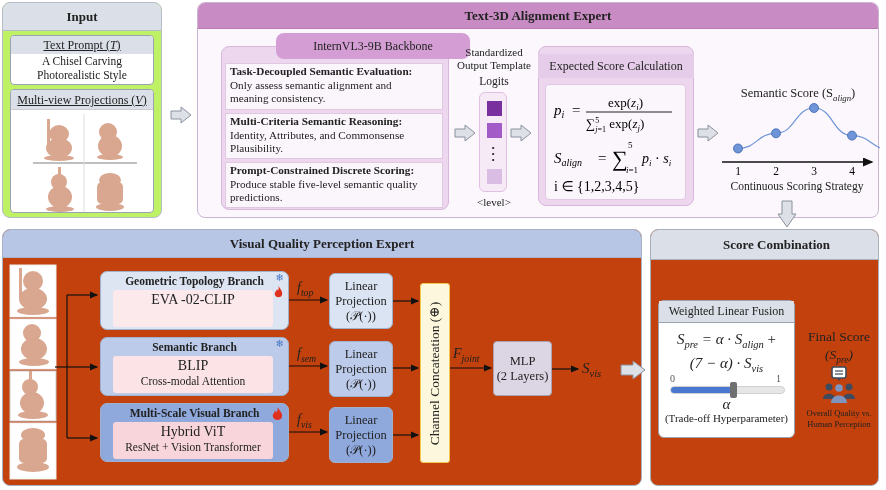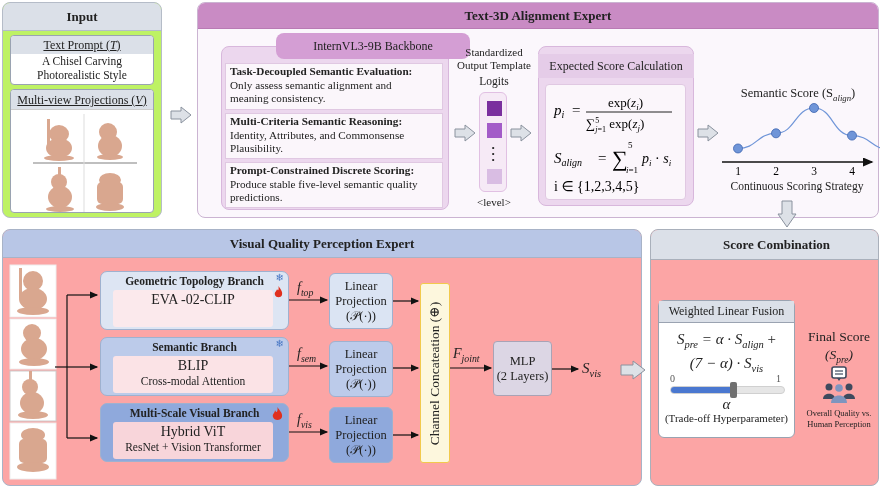--- a/index.html
+++ b/index.html
@@ -1,19 +1,19 @@
 <!DOCTYPE html>
 <html><head>
 <meta charset="utf-8">
 <style>
   * { box-sizing: border-box; margin: 0; padding: 0; }
   body { width: 886px; height: 490px; background: #ffffff; position: relative; overflow: hidden;
          font-family: "Liberation Serif", "DejaVu Serif", serif; color: #222; }
   .abs { position: absolute; }
-  .panel { position: absolute; border: 1.5px solid #a9b0bb; border-radius: 8px; background: #fca5a5; overflow: hidden; }
+  .panel { position: absolute; border: 1.5px solid #a9b0bb; border-radius: 8px; background: #c2410c; overflow: hidden; }
   .panel-head { position: absolute; left: 0; right: 0; top: 0; text-align: center; font-weight: bold; font-size: 13px; }
   .center { display: flex; align-items: center; justify-content: center; text-align: center; }
   .bold { font-weight: bold; }
   .it { font-style: italic; }
   .fig { fill: #d9a78f; }
 
   
   #input-panel { left: 2px; top: 2px; width: 160px; height: 216px; border-color: #b5bcc8; background:#bef264; }
   #input-panel .panel-head { height: 28px; line-height: 28px; background: #dbe0e8; border-bottom: 1px solid #b5bcc8; font-size: 13px; }
   .sub-box { position: absolute; border: 1px solid #9aa3b1; border-radius: 4px; overflow: hidden; background:#fff; }

